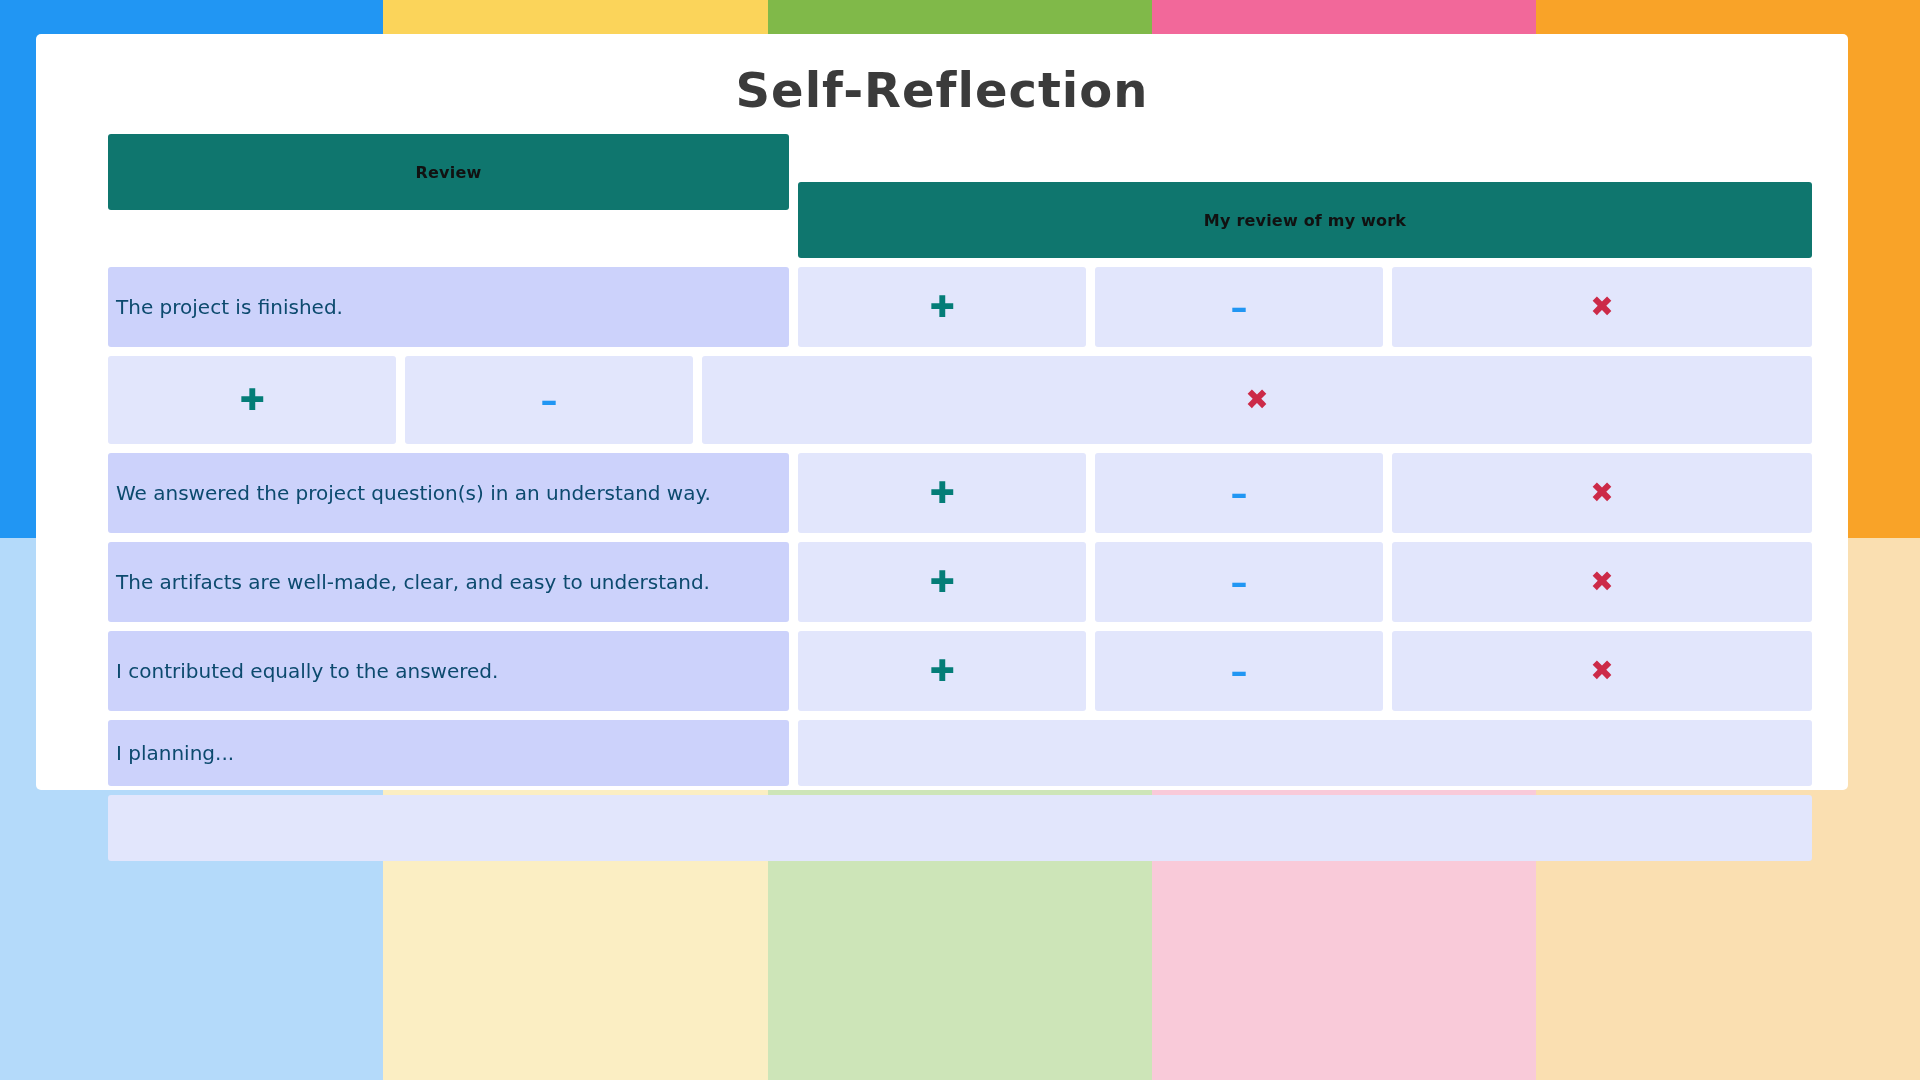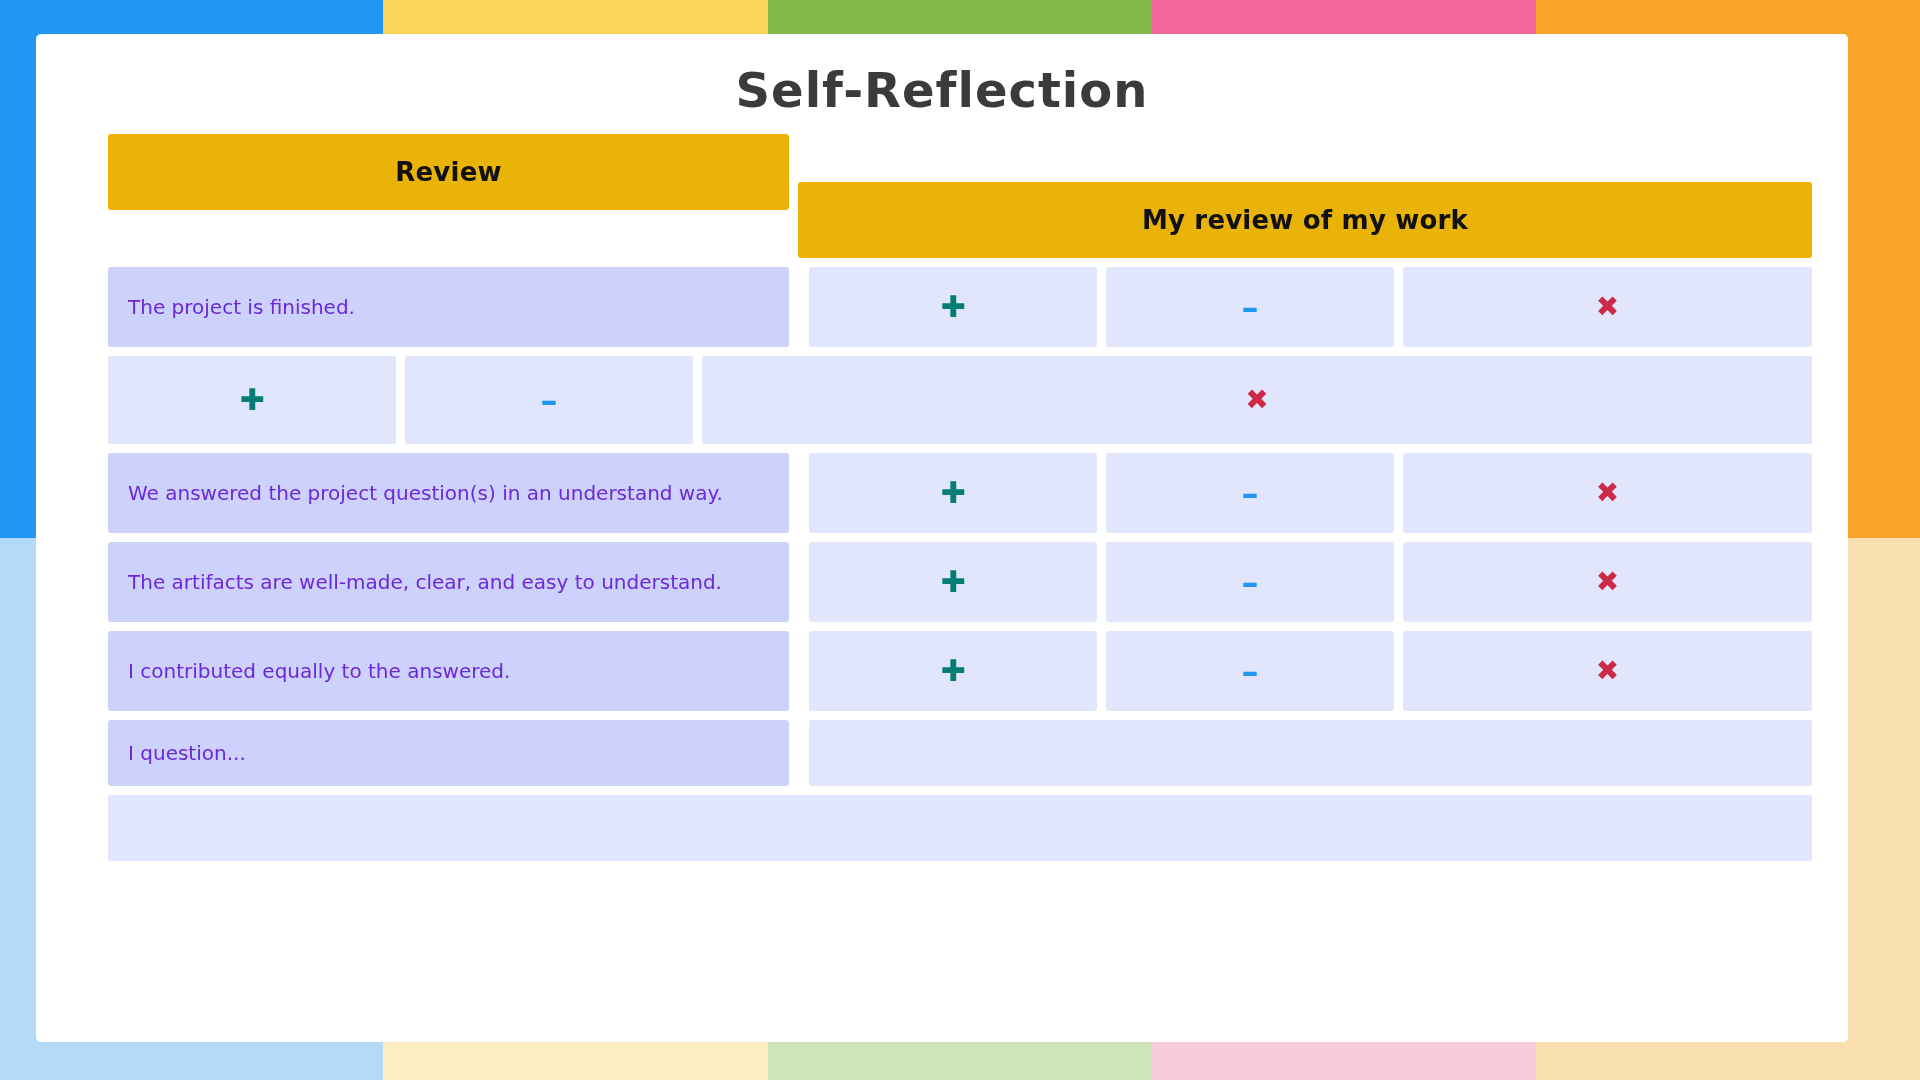--- a/index.html
+++ b/index.html
@@ -31,21 +31,21 @@
   .band-top    { top: 0;    height: 538px; }
   .band-bottom { top: 538px; height: 542px; }
   .band { height: 100%; }
 
   
   #card {
     position: absolute;
     left: 36px;
     top: 34px;
     width: 1812px;
-    height: 1008px;
+    height: 756px;
     background: #ffffff;
     border-radius: 5px;
     z-index: 5;
   }
 
   #page-title {
     text-align: center;
     font-family: "DejaVu Sans", sans-serif;
     font-size: 48px;
     font-weight: bold;
@@ -71,39 +71,39 @@
 
   .cell {
     border-radius: 3px;
     display: flex;
     align-items: center;
   }
 
   
   .header-row { margin-bottom: 9px; }
   .hcell {
-    background: #eab308;
+    background: #0f766e;
     height: 76px;
     justify-content: center;
-    font-size: 26px;
+    font-size: 16px;
     font-weight: bold;
     color: #111111;
     letter-spacing: 0.2px;
   }
   .hcell-review { width: 681px; margin-right: 9px; }
   .hcell-myreview { flex: 1; margin-top: 48px; }
 
   
   .stmt {
     width: 681px;
-    margin-right: 20px;
+    margin-right: 9px;
     background: #ccd2fb;
-    padding: 0 20px;
+    padding: 0 8px;
     font-size: 20px;
-    color: #6d28d9;
+    color: #0c4a6e;
     line-height: 1.35;
   }
 
   
   .resp {
     background: #e2e6fc;
     justify-content: center;
     font-size: 30px;
     font-weight: bold;
   }
@@ -204,21 +204,21 @@
             <span class="sym-plus">✚</span>
           </div>
           <div class="cell resp resp-third h-tall resp-gap">
             <span class="sym-minus">–</span>
           </div>
           <div class="cell resp h-tall resp-full">
             <span class="sym-cross">✖</span>
           </div>
         </div>
         <div class="trow">
-          <div class="cell stmt h-short">I question...</div>
+          <div class="cell stmt h-short">I planning...</div>
           <div class="cell resp resp-full h-short"></div>
         </div>
         <div class="trow">
           <div class="cell resp resp-full h-short"></div>
         </div>
       </div>
 
   </div>
 </div>
 

